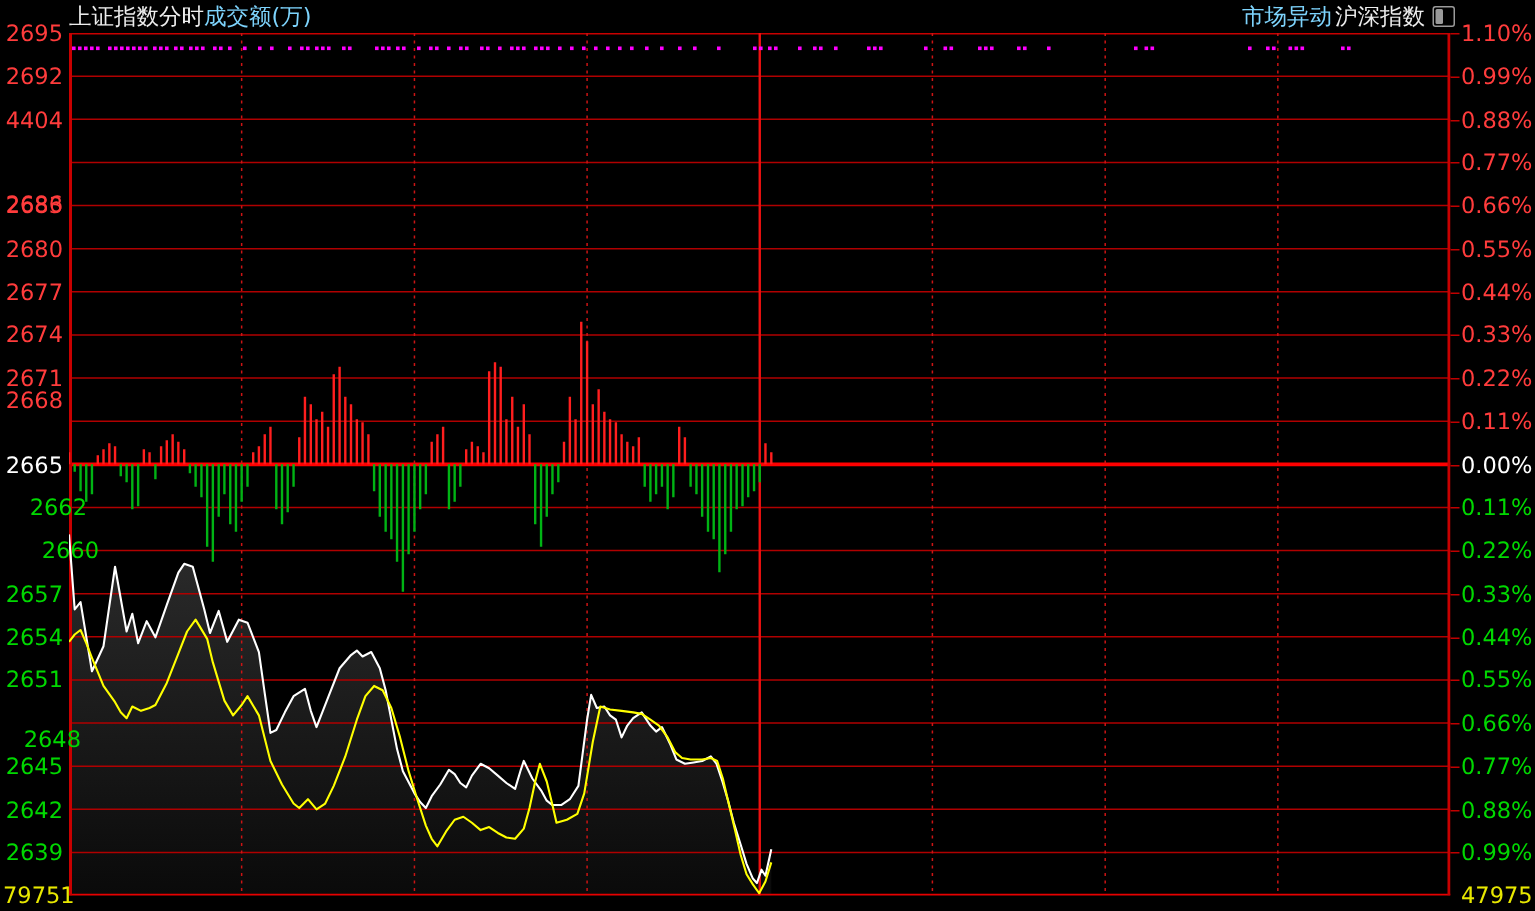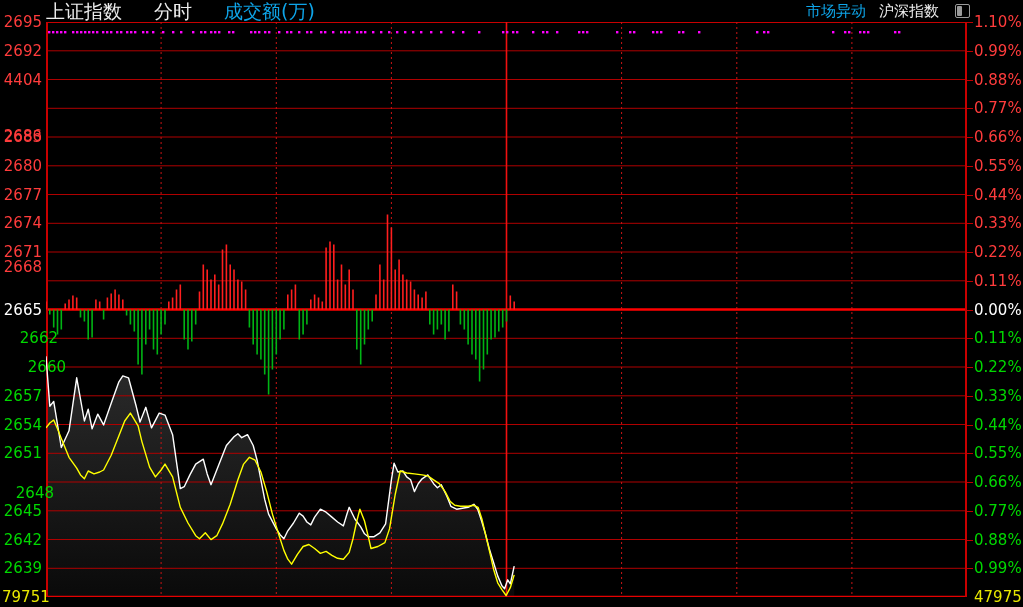--- a/index.html
+++ b/index.html
@@ -1,21 +1,21 @@
 <!DOCTYPE html>
 <html><head>
 <meta charset="utf-8">
 <style>
   html,body{margin:0;padding:0;background:#000;}
   #screen{position:relative;width:1023px;height:607px;background:#000;overflow:hidden;
           font-family:"DejaVu Sans","Liberation Sans",sans-serif;}
-  .hdr-left{position:absolute;left:46px;top:2px;display:flex;gap:32px;font-size:19px;line-height:18px;white-space:nowrap;}
-  .hdr-right{position:absolute;top:2px;right:53px;display:flex;gap:13px;align-items:center;font-size:15px;line-height:18px;white-space:nowrap;}
+  .hdr-left{position:absolute;left:46px;top:2px;display:flex;gap:0;font-size:15px;line-height:18px;white-space:nowrap;}
+  .hdr-right{position:absolute;top:2px;right:53px;display:flex;gap:2px;align-items:center;font-size:15px;line-height:18px;white-space:nowrap;}
   .t-white{color:#ededed;}
-  .t-yellow{color:#0ea5e9;}
+  .t-yellow{color:#7dd3fc;}
   .panel-icon{width:13px;height:12px;border:1px solid #9a9a9a;border-radius:2px;position:relative;display:inline-block;margin-left:3px;}
   .panel-icon .bar{position:absolute;left:1px;top:1px;bottom:1px;width:5px;background:#9a9a9a;border-radius:1px;}
   #plot{position:absolute;left:46px;top:22px;width:921px;height:575px;}
   .ylab{position:absolute;font-size:15px;line-height:18px;height:18px;}
   .left-lab{left:0;width:42px;text-align:right;}
   .right-lab{left:974px;text-align:left;}
   .tick-stub{position:absolute;left:967px;width:6px;height:1px;background:#c00000;}
   .corner{position:absolute;font-size:15px;line-height:18px;color:#e8e800;}
   #corner-left{left:2px;top:588px;}
   #corner-right{left:974px;top:588px;}

